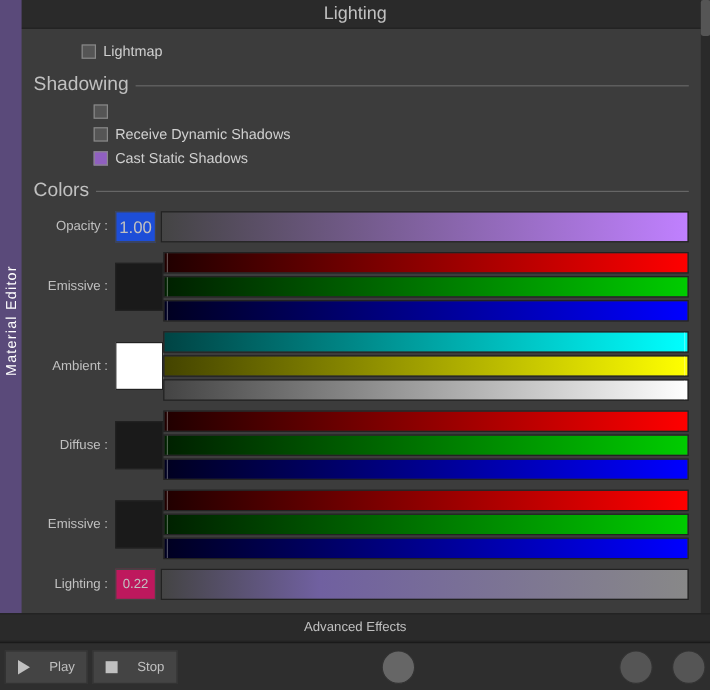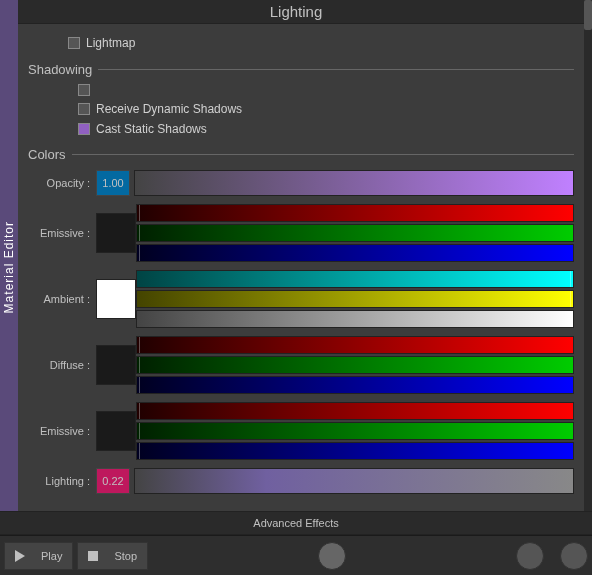--- a/index.html
+++ b/index.html
@@ -64,21 +64,21 @@
       background: #555;
       border-radius: 2px;
     }
     .main-content {
       margin-left: 20px;
       margin-right: 10px;
       padding: 0 8px;
     }
     .section-header {
       color: #c0c0c0;
-      font-size: 13px;
+      font-size: 16px;
       margin: 8px 0 4px 0;
       display: flex;
       align-items: center;
     }
     .section-line {
       flex: 1;
       height: 1px;
       background: #666;
       margin-left: 6px;
     }
@@ -281,21 +281,21 @@
     </div>
   </div>
 
   <div class="section-header">
     <span>Colors</span>
     <div class="section-line"></div>
   </div>
 
   <div class="color-row opacity-row">
     <div class="color-label">Opacity :</div>
-    <input type="text" class="opacity-input-box" style="background: #0369a1; border: 1px solid rgb(68, 68, 68); color: rgb(192, 192, 192); font-size: 11px; text-align: center; width: 34px; height: 26px;" value="1.00">
+    <input type="text" class="opacity-input-box" style="background: #1d4ed8; border: 1px solid rgb(68, 68, 68); color: rgb(192, 192, 192); font-size: 14px; text-align: center; width: 34px; height: 26px;" value="1.00">
     <div class="opacity-bar"></div>
   </div>
 
   <div class="color-row">
     <div class="color-label">Emissive :</div>
     <div class="color-swatch" style="background:#1a1a1a;"></div>
     <div class="rgb-sliders">
       <div class="rgb-row" style="background: linear-gradient(to right, #200000, #ff0000);">
         <div class="tick-mark"></div>
       </div>

